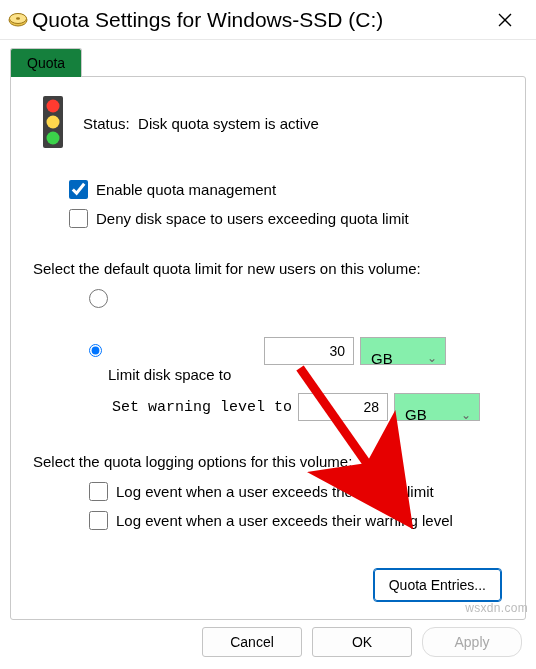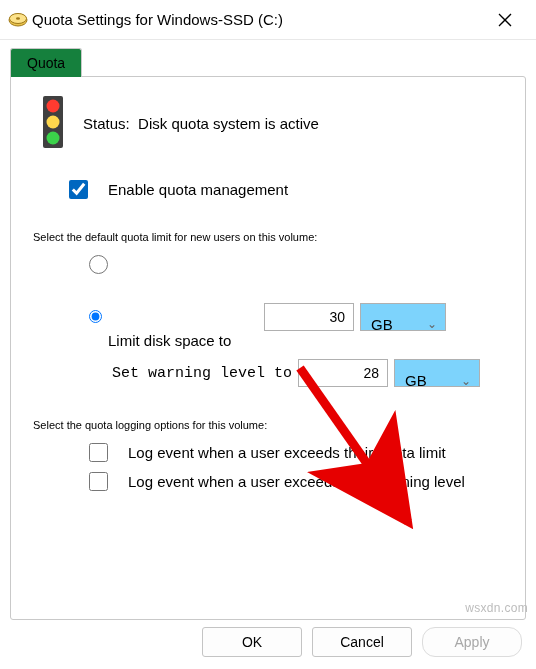--- a/index.html
+++ b/index.html
@@ -12,21 +12,21 @@
       position: relative;
       color: #000;
     }
     .titlebar {
       height: 40px;
       display: flex;
       align-items: center;
       padding: 0 8px;
       border-bottom: 1px solid #e8e8e8;
     }
-    .titlebar .title { flex: 1; font-size: 15px; padding-left: 4px; }
+    .titlebar .title { flex: 1; font-size: 21px; padding-left: 4px; }
     .close-btn {
       width: 46px;
       height: 36px;
       font-size: 18px;
       background: transparent;
       border: none;
       cursor: pointer;
       display:flex; align-items:center; justify-content:center;
     }
     .disk-icon svg { display:block; }
@@ -56,35 +56,35 @@
       display: flex;
       align-items: center;
       gap: 16px;
       margin-bottom: 28px;
       margin-left: 6px;
     }
     .status-text { font-size: 15px; text-align: right; }
     .checkbox-row, .radio-row {
       display: flex;
       align-items: center;
-      gap: 20px;
+      gap: 8px;
       margin-bottom: 10px;
       font-size: 15px;
     }
     .checkbox-row input[type=checkbox] {
       width: 19px; height: 19px;
       accent-color: #0067c0;
     }
     .radio-row input[type=radio] {
       width: 19px; height: 19px;
       accent-color: #0067c0;
     }
     .section-label {
       margin: 32px 0 12px 0;
-      font-size: 11px;
+      font-size: 15px;
     }
     .indent-1 { margin-left: 36px; }
     .indent-2 { margin-left: 56px; }
     .limit-row {
       display: flex;
       align-items: center;
       gap: 6px;
       margin-bottom: 10px;
     }
     .limit-label { min-width: 164px; font-size:15px; }
@@ -94,21 +94,21 @@
       border: 1px solid #b0b0b0;
       text-align: right;
       padding: 4px 8px;
       font-size: 14px;
       font-family: inherit;
     }
     .unit-select {
       width: 86px;
       height: 28px;
       border: 1px solid #b0b0b0;
-      background: #7dd3fc;
+      background: #86efac;
       display: flex;
       align-items: center;
       justify-content: space-between;
       padding: 15px 8px 0 10px;
       cursor: pointer;
       font-size: 15px;
     }
     .chevron { color:#666; font-size:12px; }
     .quota-entries-btn {
       position: absolute;
@@ -192,20 +192,24 @@
       </span>
       <span class="status-text">
         <span>Status:</span>&nbsp;&nbsp;<span>Disk quota system is active</span>
       </span>
     </div>
 
     <div class="checkbox-row indent-1">
       <input type="checkbox" checked="" style="">
       <span>Enable quota management</span>
     </div>
+    <div class="checkbox-row indent-1">
+      <input type="checkbox" style="">
+      <span>Deny disk space to users exceeding quota limit</span>
+    </div>
 
     <div class="section-label">Select the default quota limit for new users on this volume:</div>
 
     <div class="radio-row indent-2">
       <input type="radio" name="limit" style="">
     </div>
 
     <div class="limit-row indent-2">
       <input type="radio" name="limit" checked="" style="">
       <span class="limit-label" style="min-width:150px;margin-top:48px;">Limit disk space to</span>
@@ -229,26 +233,27 @@
 
     <div class="checkbox-row indent-2">
       <input type="checkbox" style="">
       <span>Log event when a user exceeds their quota limit</span>
     </div>
     <div class="checkbox-row indent-2">
       <input type="checkbox" style="">
       <span>Log event when a user exceeds their warning level</span>
     </div>
 
+    <button class="quota-entries-btn">Quota Entries...</button>
   </div>
 </div>
 
 <div class="button-bar">
+  <button class="btn">Cancel</button>
   <button class="btn">OK</button>
-  <button class="btn">Cancel</button>
   <button class="btn disabled">Apply</button>
 </div>
 
 <div class="watermark">wsxdn.com</div>
 
 <svg class="arrow-overlay" width="536" height="669">
   <defs>
     <marker id="ah" markerWidth="14" markerHeight="14" refX="11" refY="6" orient="auto">
       <path d="M0,0 L12,6 L0,12 L3,6 Z" fill="#e60000"></path>
     </marker>

